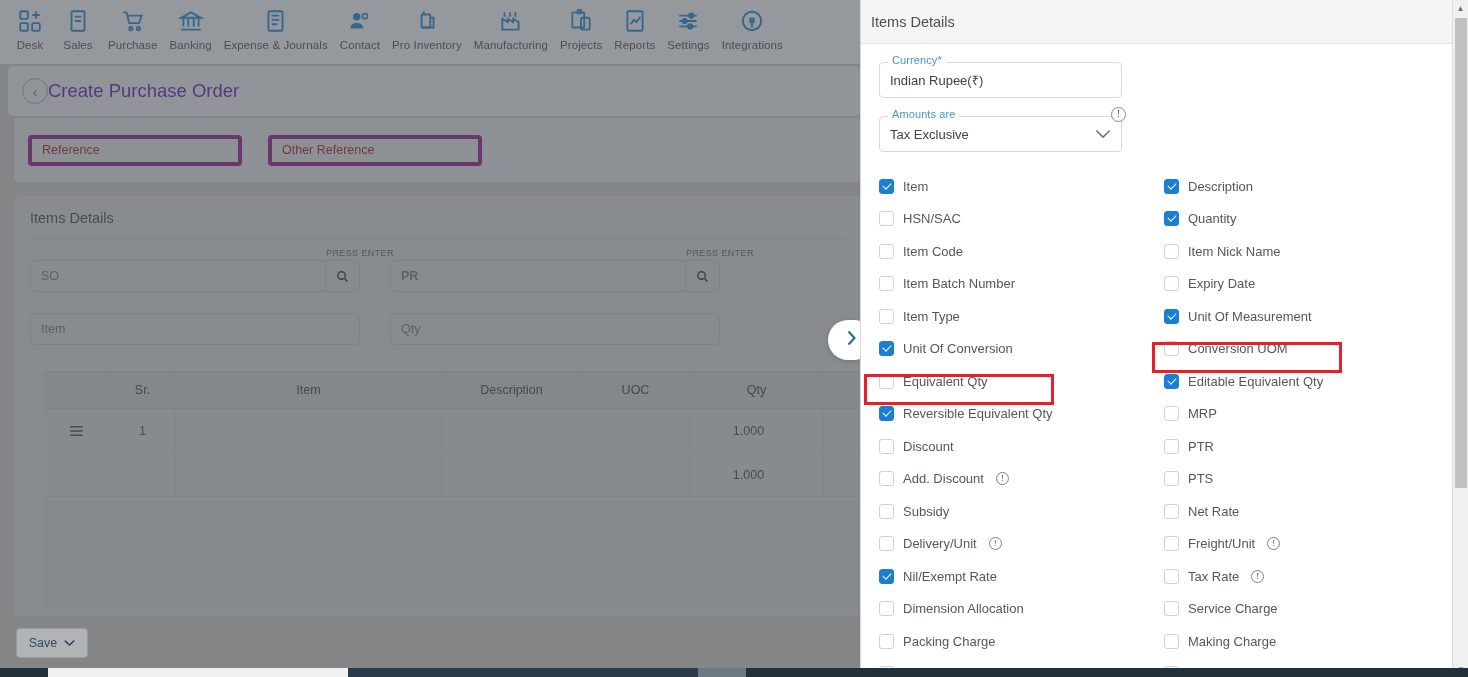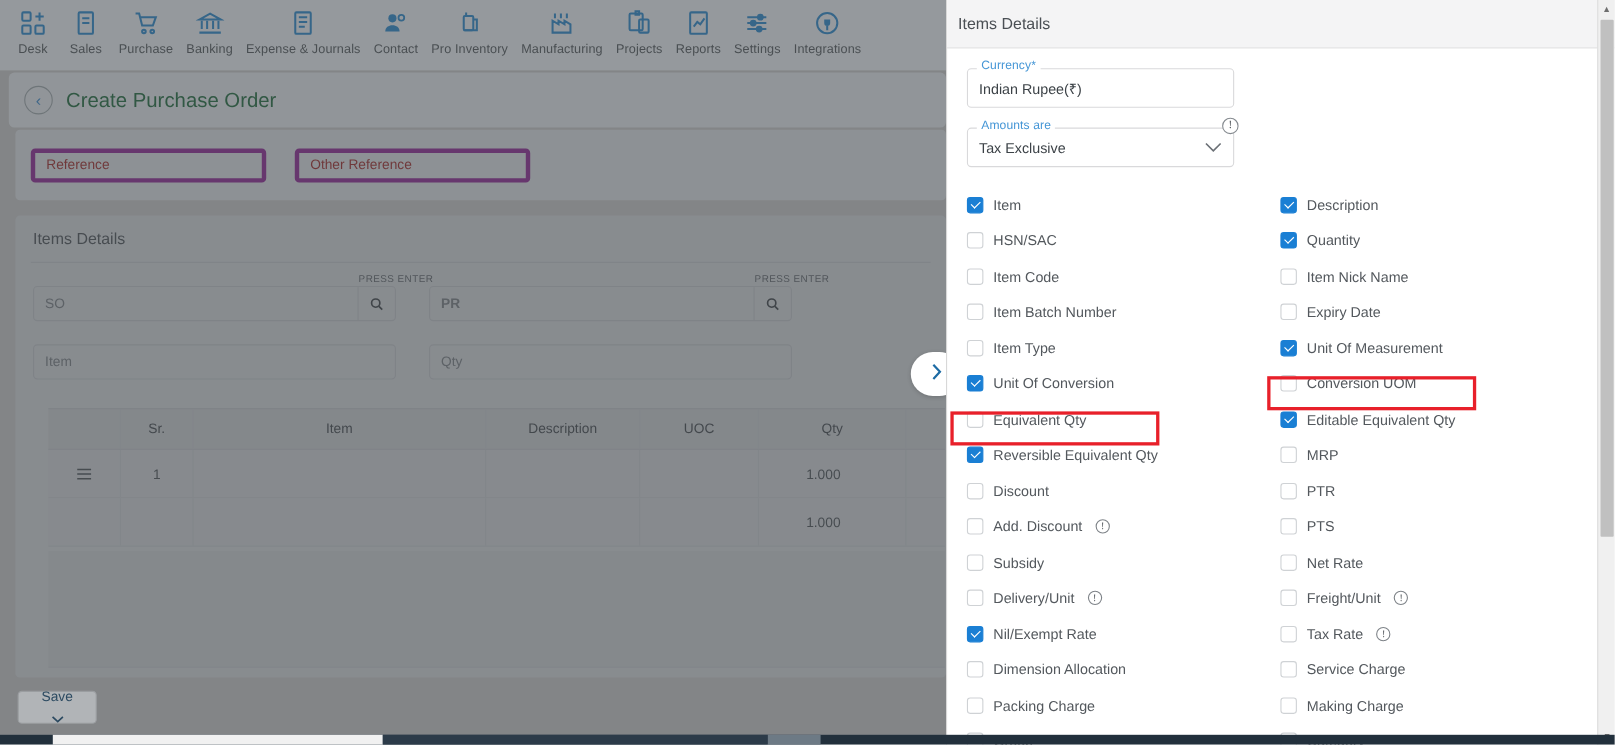--- a/index.html
+++ b/index.html
@@ -48,21 +48,21 @@
     background: #b9bcbf; border-radius: 5px;
     display: flex; align-items: center; padding-left: 14px;
   }
   .backbtn {
     width: 26px; height: 26px; border-radius: 50%;
     border: 1.4px solid #7d8588; display: flex; align-items: center;
     justify-content: center; color: #2b6ca3; font-size: 15px;
     background: transparent;
   }
   .pagetitle {
-    margin-left: 12px; font-size: 18.5px; color: #14532d; font-weight: 500;
+    font-size: 18.5px; color: #4c1d95; font-weight: 500;
   }
 
   
   .refcard {
     position: absolute; left: 14px; top: 118px; width: 846px; height: 64px;
     background: #b2b5b8; border-radius: 4px;
     display: flex; align-items: center; gap: 26px; padding-left: 14px;
   }
   .txtfield {
     height: 31px; border: 4px solid #701a75; border-radius: 4px;
@@ -138,21 +138,21 @@
     display: flex; align-items: center; justify-content: center;
     color: #1d6ba4; font-size: 17px; z-index: 60;
     box-shadow: 0 1px 4px rgba(0,0,0,0.18);
   }
 
   
   .savebtn {
     position: absolute; left: 16px; top: 628px; width: 72px; height: 30px;
     border: 1px solid #9a9da0; border-radius: 4px;
     display: flex; align-items: center; justify-content: center; gap: 7px;
-    font-size: 12.5px; color: #2c4a61; background: #b1b4b7; z-index: 60; flex-direction: column;
+    font-size: 12.5px; color: #2c4a61; background: #b1b4b7; z-index: 60;
   }
 
   
   #panel {
     position: absolute; right: 0; top: 0; width: 608px; height: 677px;
     background: #ffffff; z-index: 100;
     border-left: 1px solid #d8d8d8;
     display: flex; flex-direction: column;
   }
   .panel-hdr {

